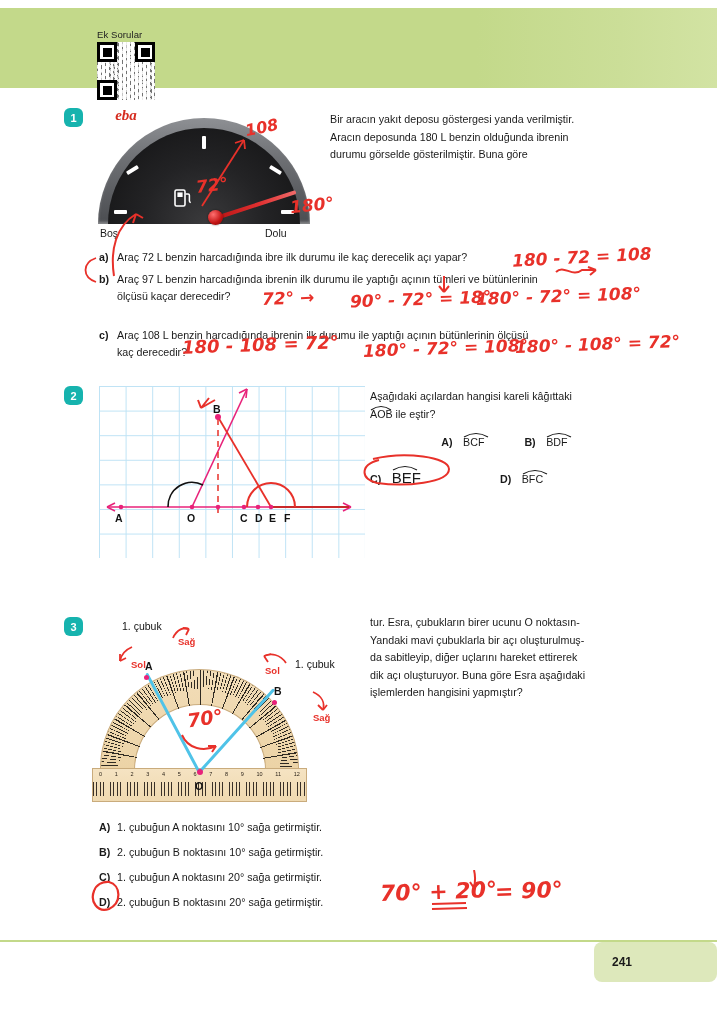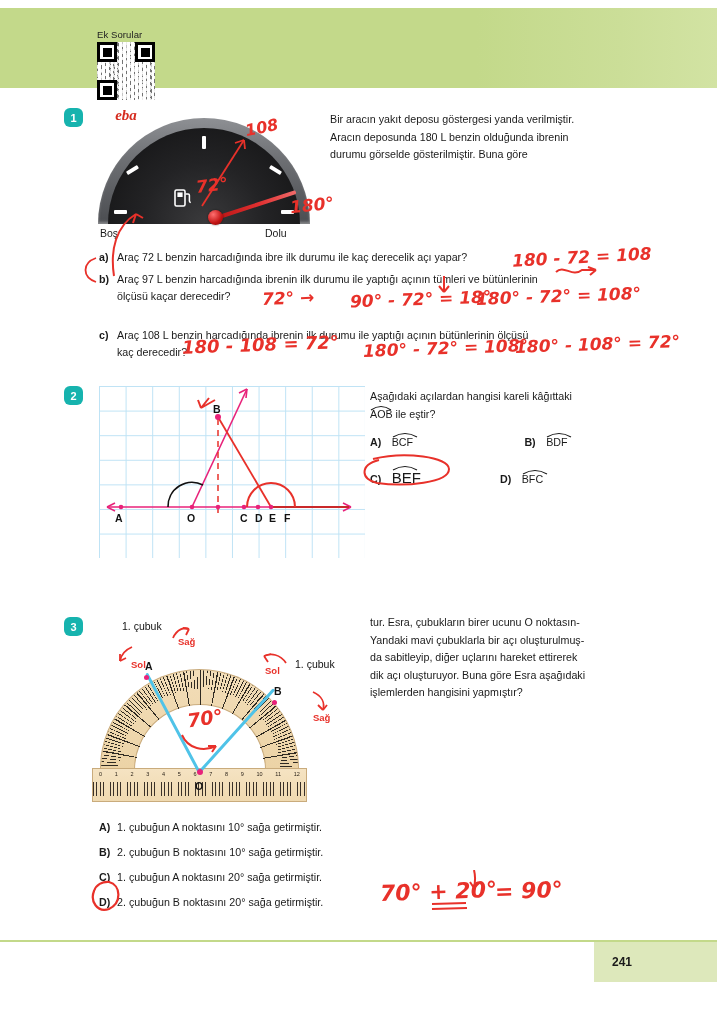--- a/index.html
+++ b/index.html
@@ -160,21 +160,21 @@
     position:absolute;color:#e8312a;
     font-family:"DejaVu Sans",sans-serif;
     font-weight:bold;font-style:italic;
     white-space:nowrap;pointer-events:none;
   }
 
   
   .footer-rule{position:absolute;left:0;top:940px;width:717px;height:2px;background:#c3d98a;}
   .page-num-box{
     position:absolute;left:594px;top:942px;width:123px;height:40px;
-    background:#dde8bb;display:flex;align-items:center;
+    background:#dde8bb;display:flex;align-items:center;border-radius:8px;
   }
   .page-num-box span{margin-left:18px;font-size:12px;font-weight:bold;color:#1a1a1a;}
 </style>
 </head>
 <body>
 
 <div class="page">
 
   <div class="green-band">
     <div class="fade"></div>
@@ -323,21 +323,21 @@
     <div style="position:relative;display:inline-block;">
       <svg style="position:absolute;left:0;top:-1px;width:22px;height:6px;" viewBox="0 0 22 6">
         <path d="M1 5 Q11 -2 21 5" fill="none" stroke="#1a1a1a" stroke-width="1.1"></path>
       </svg>
       <span>AOB ile eştir?</span>
     </div>
   </div>
 
   <div style="position:absolute;left:370px;top:432px;width:260px;">
     <div style="display:flex;">
-      <div style="width:130px;position:relative;">
+      <div style="width:130px;position:relative;text-align:right;">
         <span class="choice-lbl" style="font-size:10.7px;">A)</span>
         <span style="position:relative;margin-left:6px;font-size:10.7px;">
           <svg style="position:absolute;left:0;top:-4px;width:26px;height:6px;" viewBox="0 0 26 6">
             <path d="M1 5 Q13 -2 25 5" fill="none" stroke="#1a1a1a" stroke-width="1.1"></path>
           </svg>
           <span>BCF</span>
         </span>
       </div>
       <div style="width:120px;position:relative;padding-left:40px;">
         <span class="choice-lbl" style="font-size:10.7px;">B)</span>

